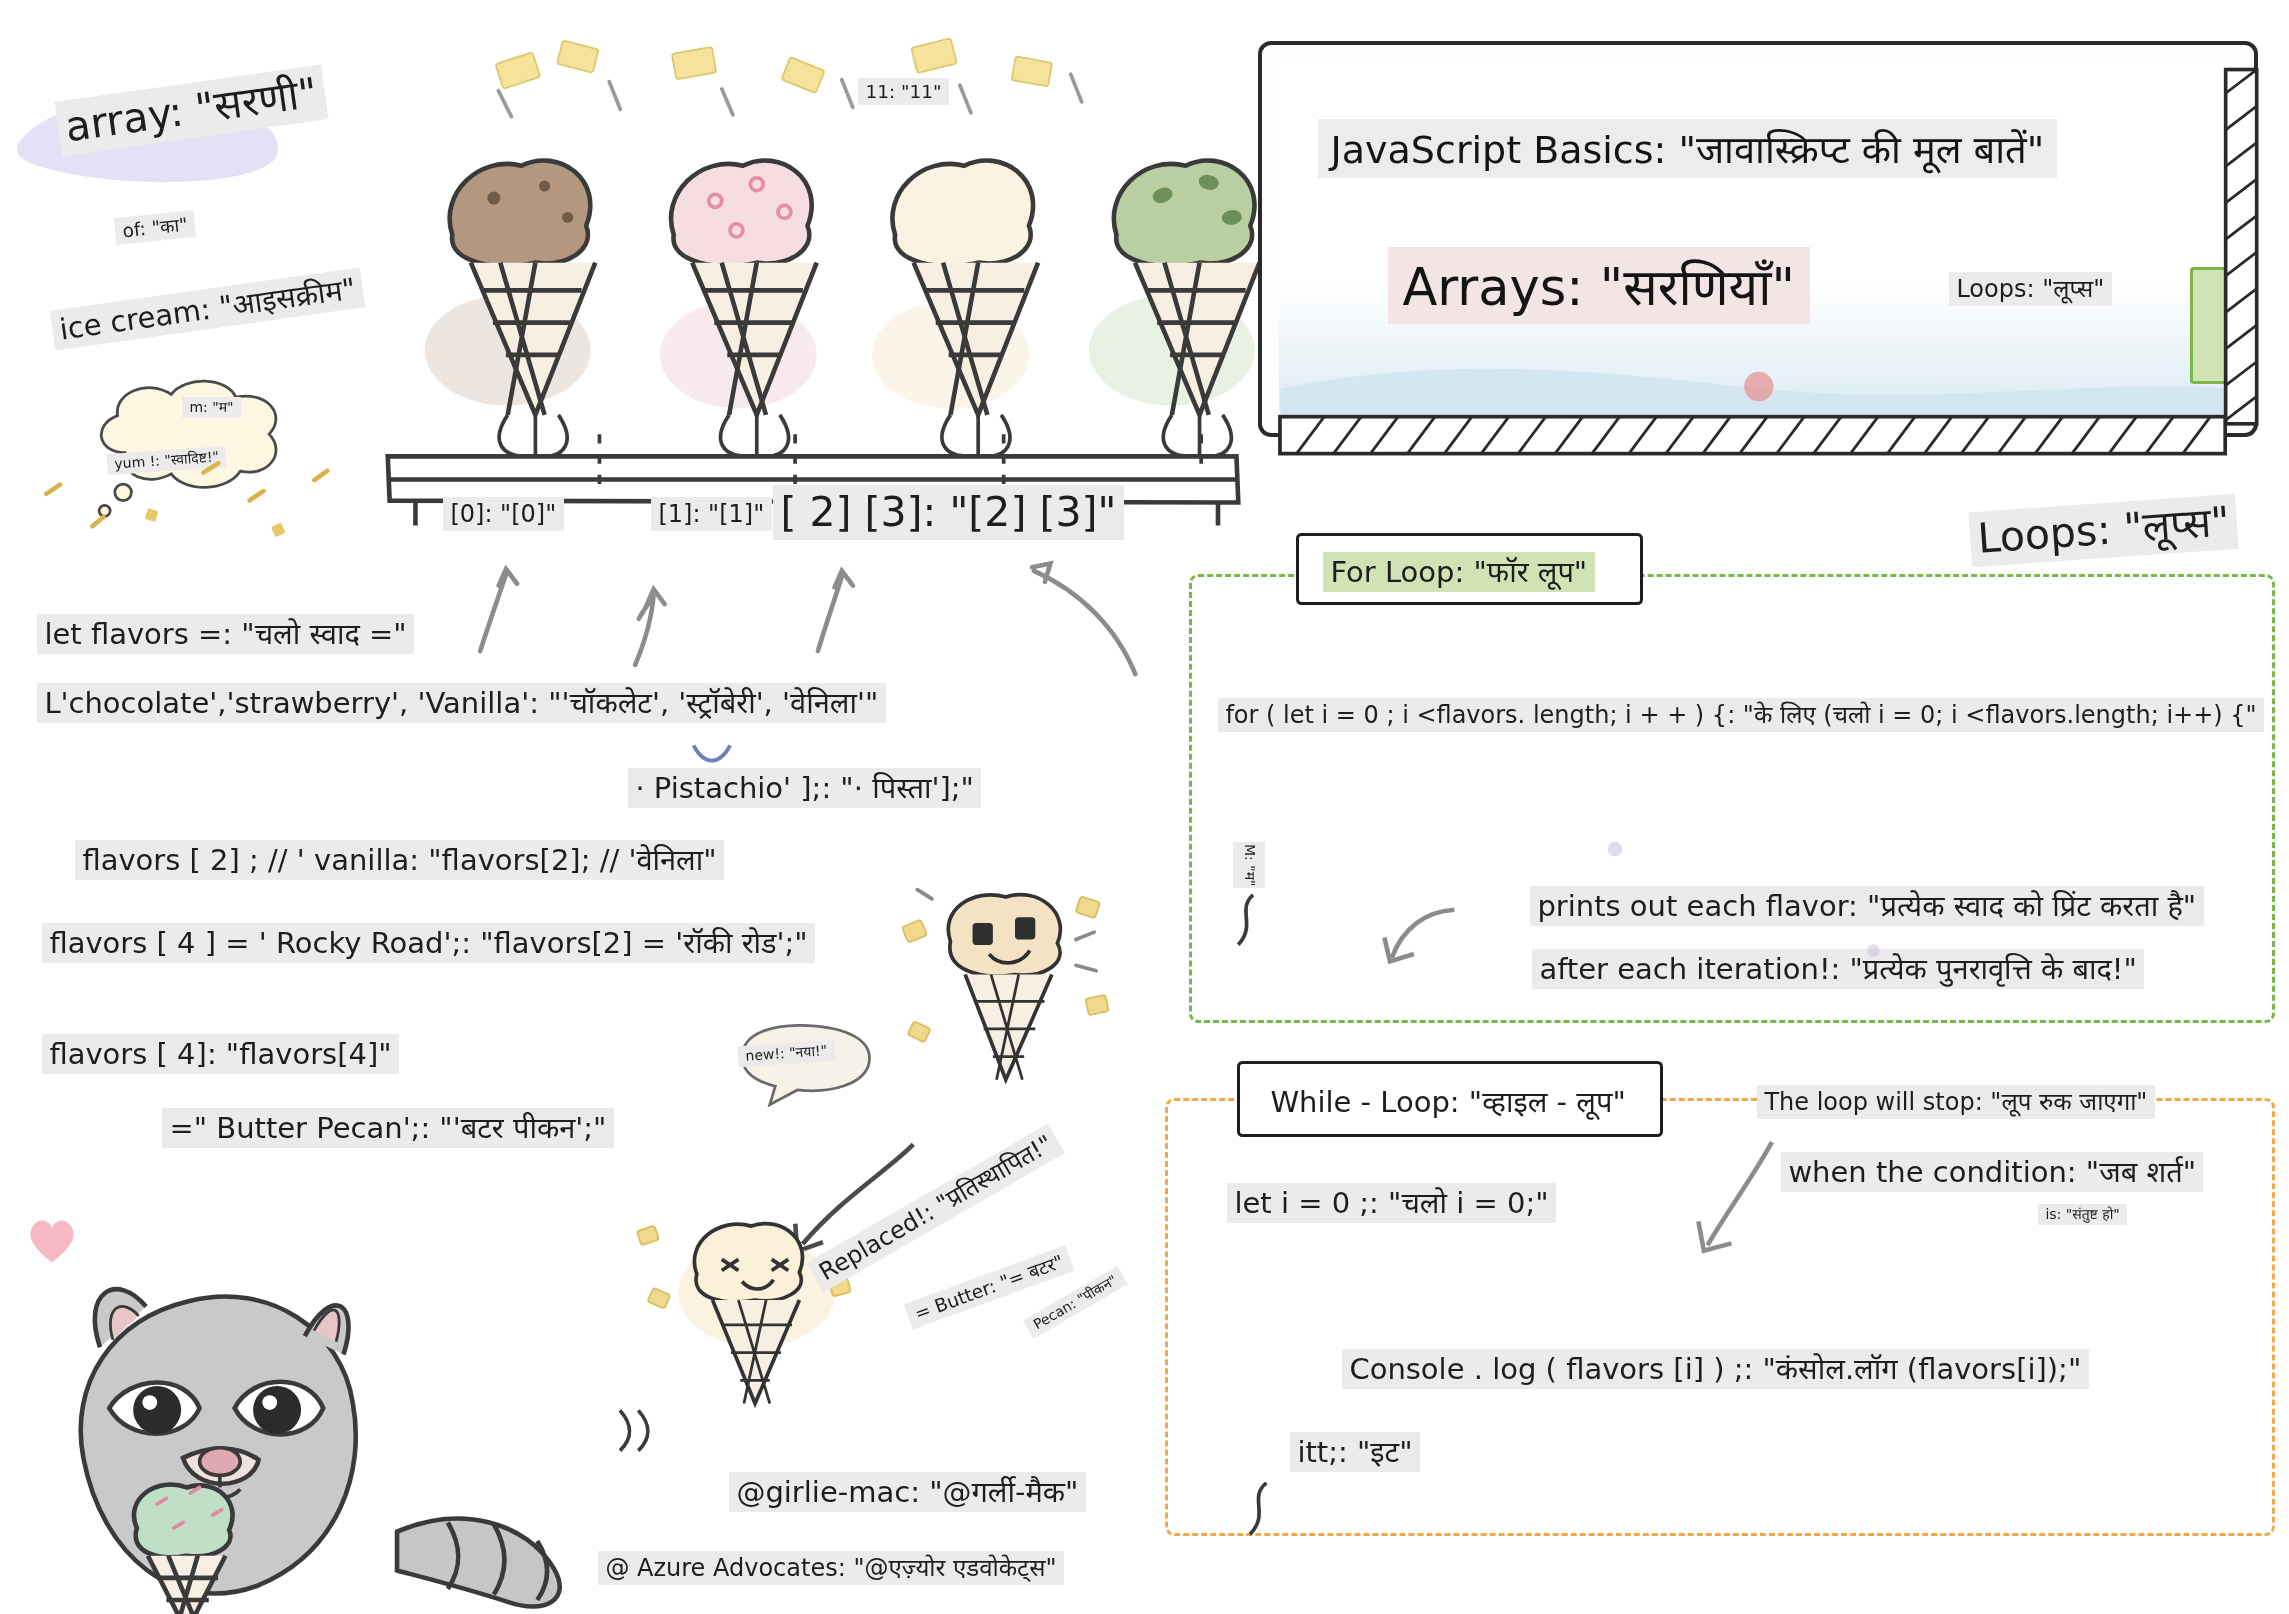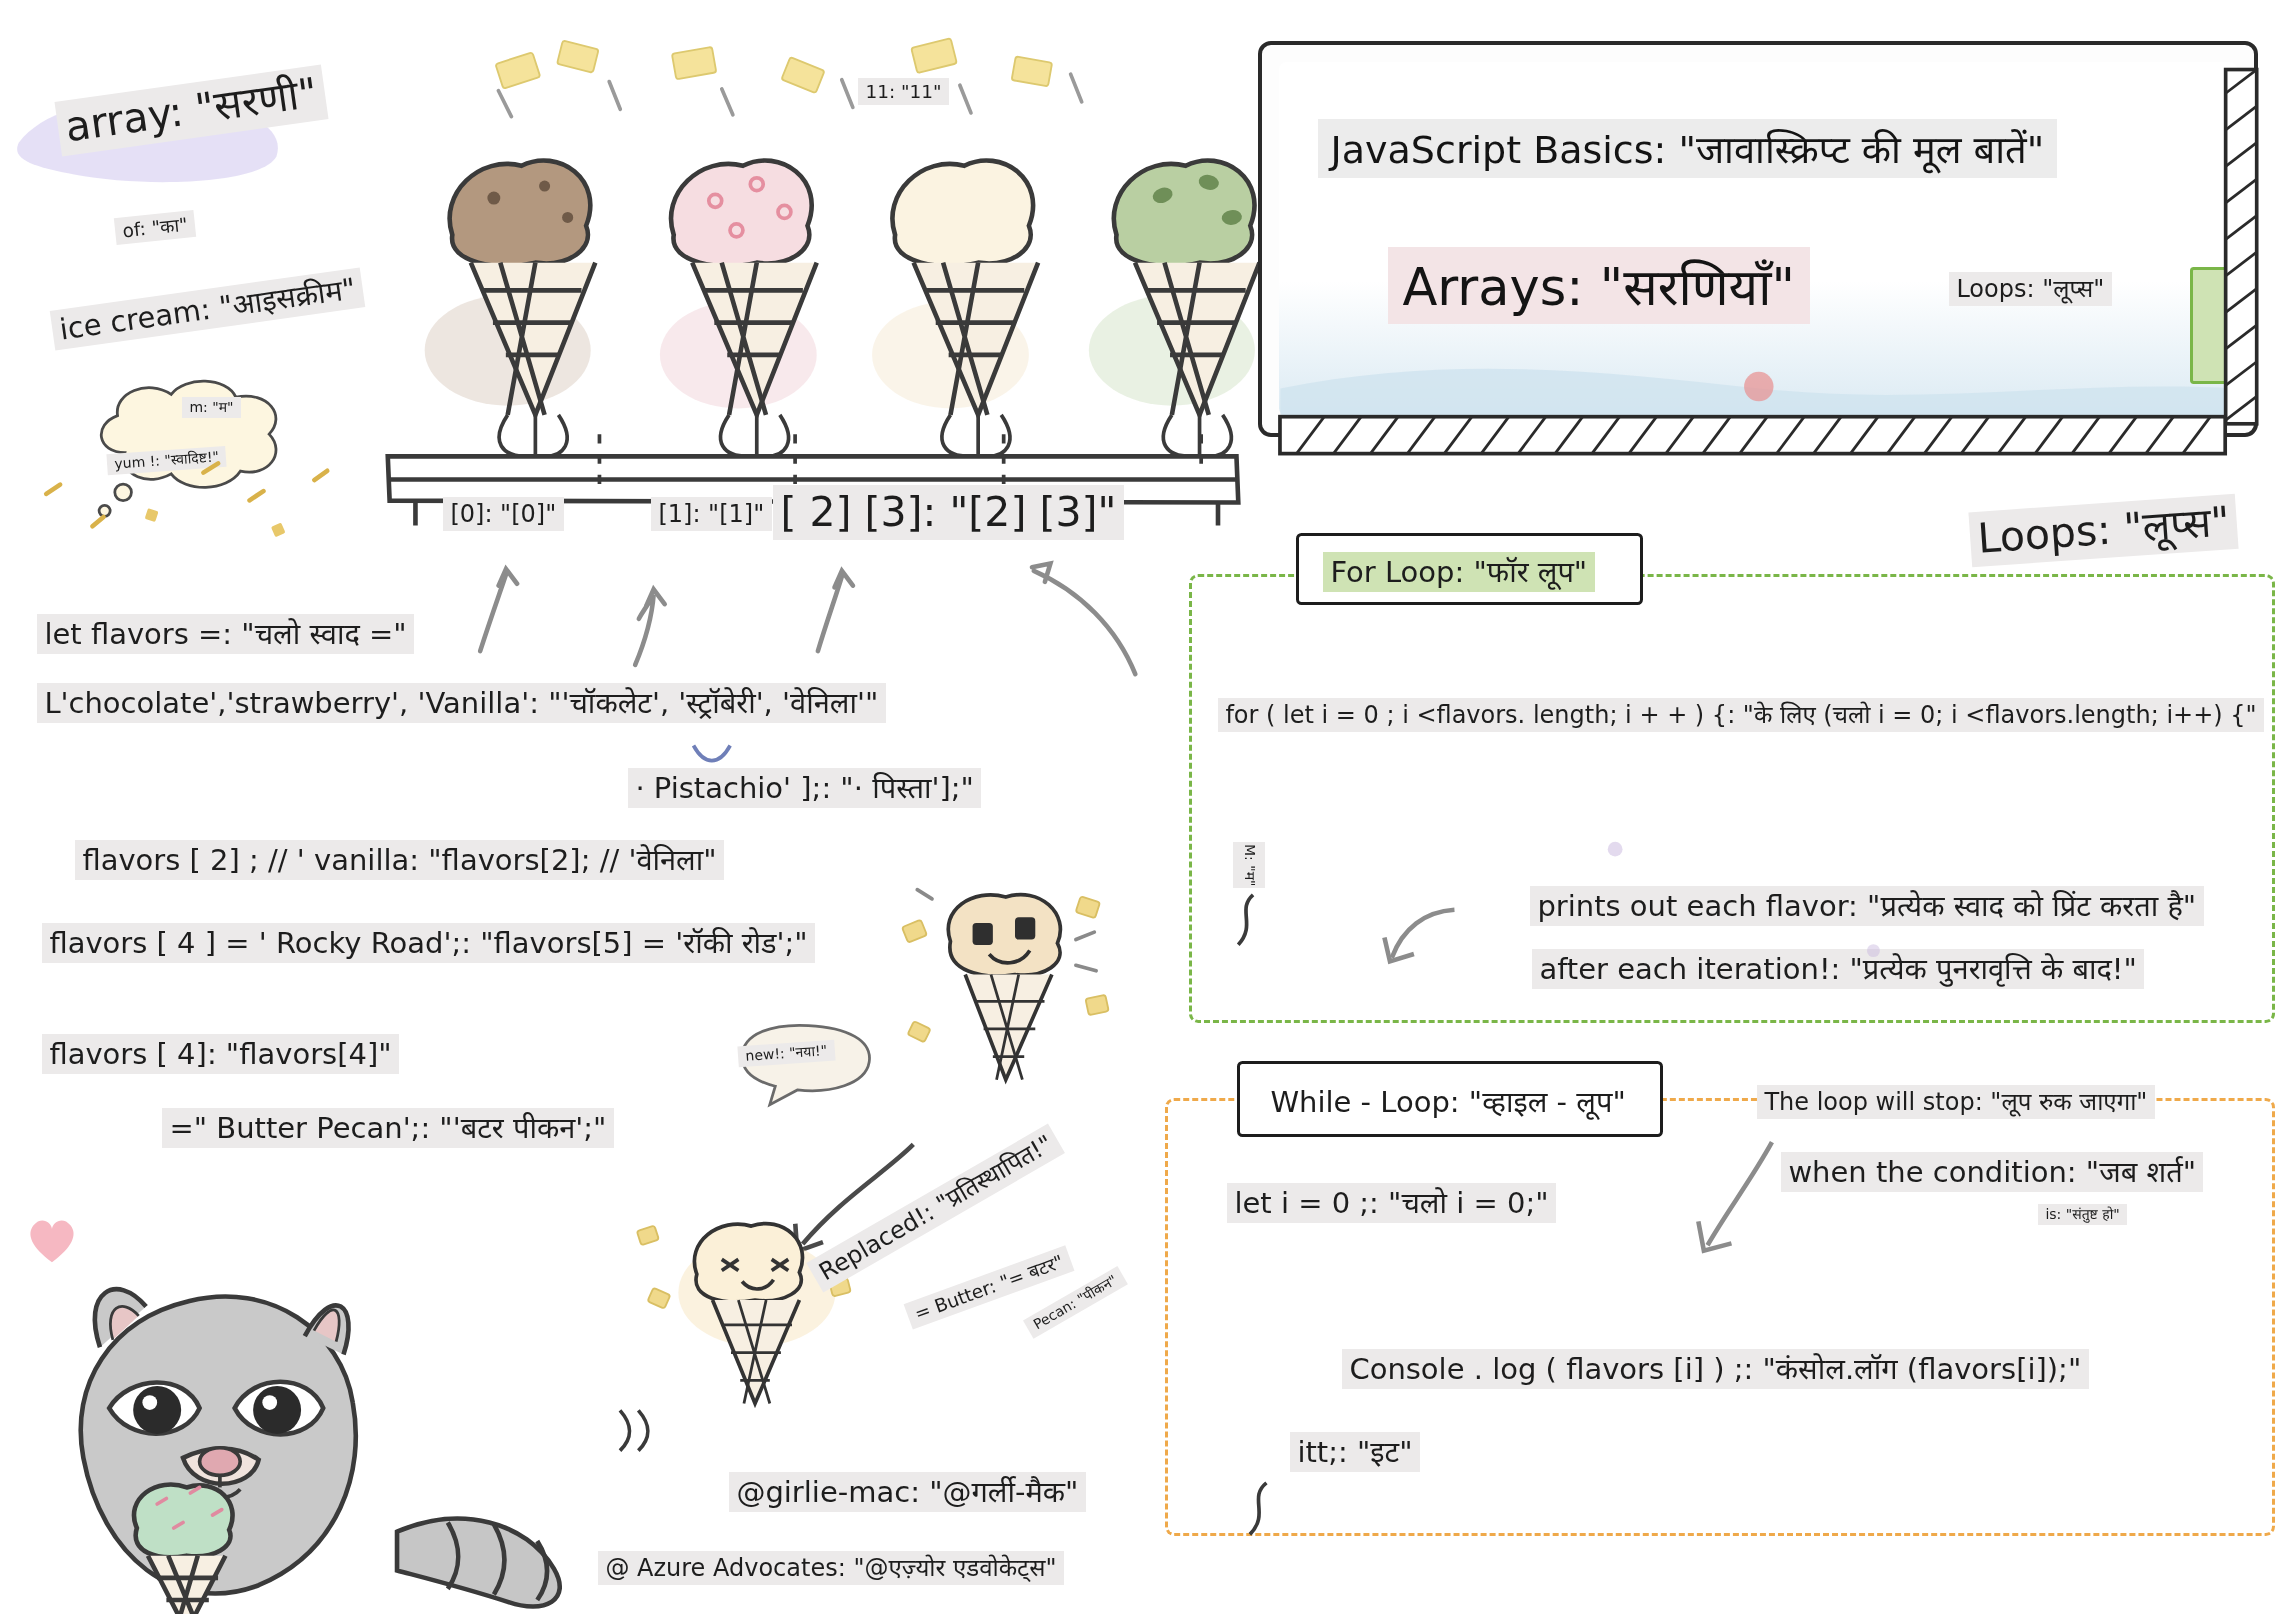--- a/index.html
+++ b/index.html
@@ -250,21 +250,21 @@
       <path d="M434 36 L 442 18 L 454 34"></path>
       <path d="M760 130 C 740 80, 700 40, 650 18"></path>
       <path d="M648 14 L 668 10 L 662 30"></path>
     </g>
   </svg>
 
   <div class="abs chip lg" style="left:37px; top:614px;">let flavors =: "चलो स्वाद ="</div>
   <div class="abs chip lg" style="left:37px; top:683px;">L'chocolate','strawberry', 'Vanilla': "'चॉकलेट', 'स्ट्रॉबेरी', 'वेनिला'"</div>
   <div class="abs chip lg" style="left:628px; top:768px;">· Pistachio' ];: "· पिस्ता'];"</div>
   <div class="abs chip lg" style="left:42px; top:840px;margin-left:33px;">flavors [ 2] ; // ' vanilla: "flavors[2]; // 'वेनिला"</div>
-  <div class="abs chip lg" style="left:42px; top:923px;">flavors [ 4 ] = ' Rocky Road';: "flavors[5] = 'रॉकी रोड';"</div>
+  <div class="abs chip lg" style="left:42px; top:923px;">flavors [ 4 ] = ' Rocky Road';: "flavors[2] = 'रॉकी रोड';"</div>
   <div class="abs chip lg" style="left:42px; top:1034px;">flavors [ 4]: "flavors[4]"</div>
   <div class="abs chip lg" style="left:162px; top:1108px;">=" Butter Pecan';: "'बटर पीकन';"</div>
 
   <svg class="abs" style="left:688px; top:738px;" width="55" height="37" viewBox="0 0 60 40">
     <path d="M6 8 C 18 30, 34 30, 46 8" stroke="#6f7fb8" stroke-width="4" fill="none"></path>
   </svg>
 
   <svg class="abs" style="left:729px; top:1020px;" width="157" height="92" viewBox="0 0 170 100">
     <path d="M14 40 C 14 14, 48 4, 86 6 C 128 8, 156 22, 152 46 C 148 70, 110 80, 74 76 L 44 92 L 50 72 C 26 66, 14 56, 14 40 Z" fill="#f7f2e8" stroke="#6a6a6a" stroke-width="3"></path>
   </svg>

